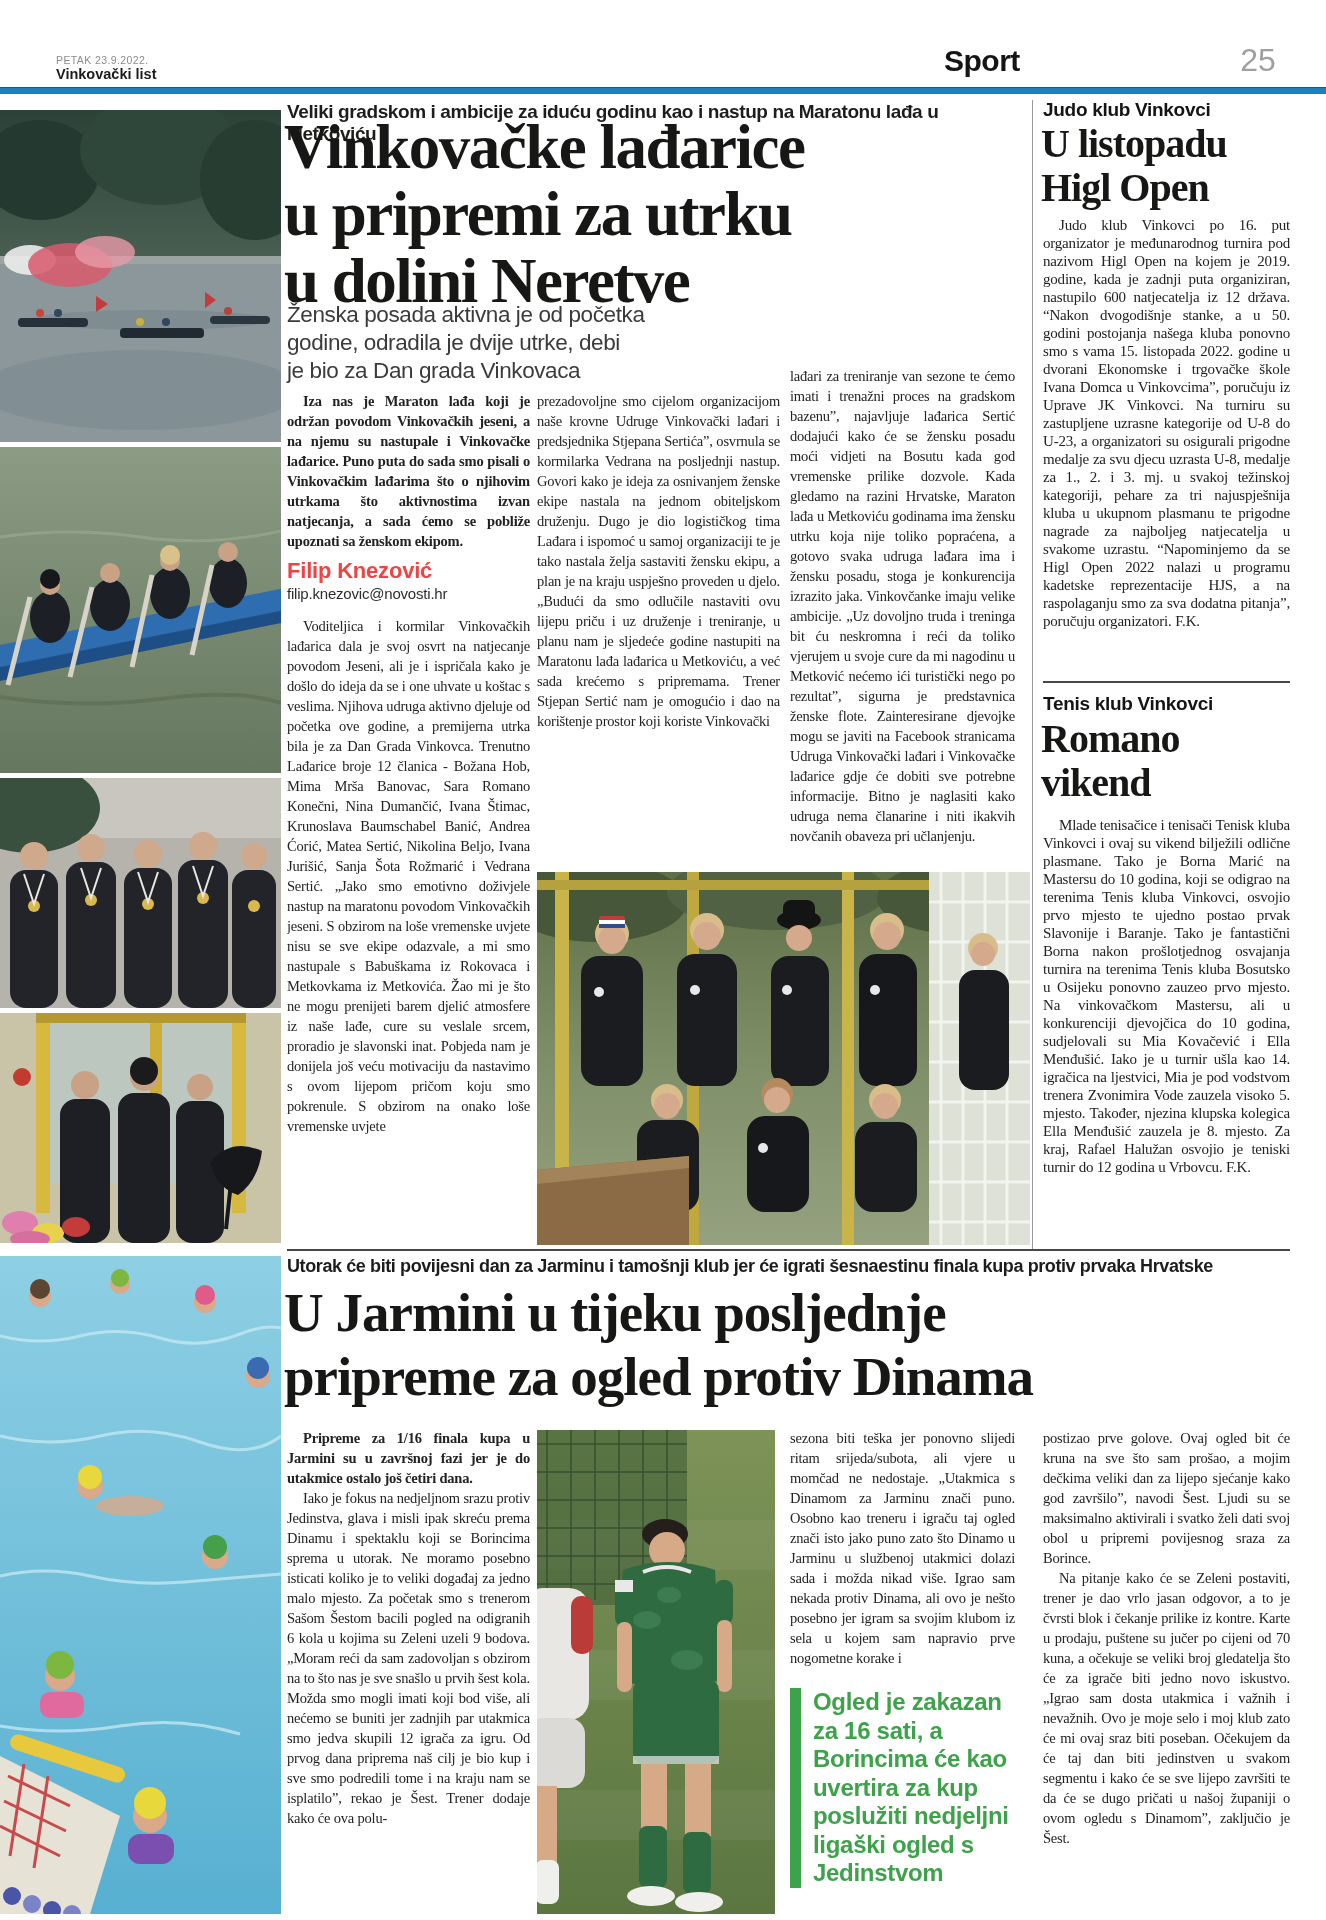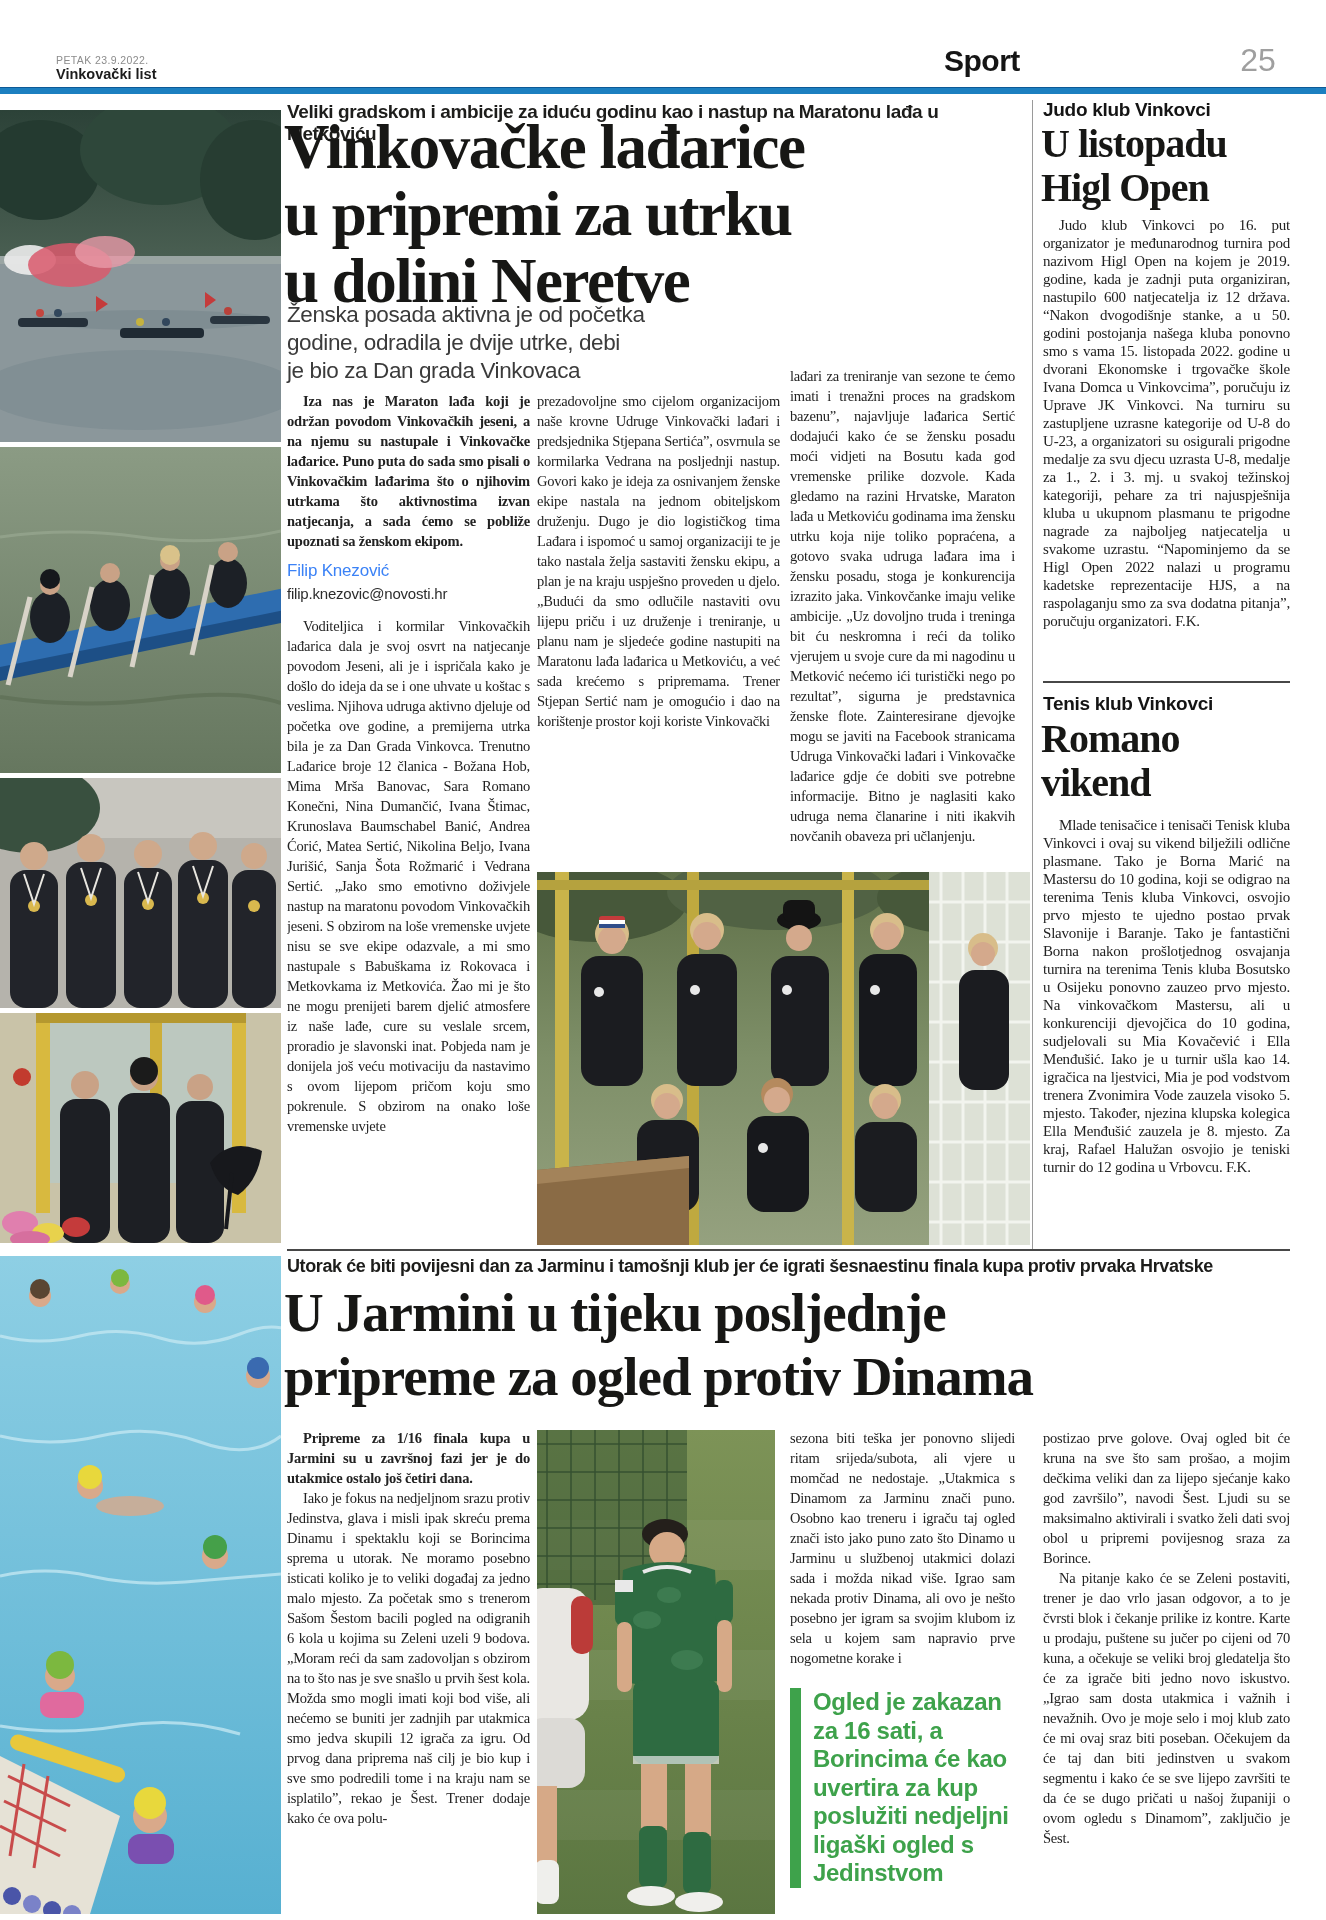--- a/index.html
+++ b/index.html
@@ -35,21 +35,21 @@
   .headline-bottom{left:284px;top:1281px;width:790px;font-size:55px;line-height:64px;letter-spacing:-1px;}
 
   .subtitle{left:287px;top:301px;width:420px;font-family:"Liberation Sans",sans-serif;
             font-size:22.5px;line-height:28px;color:#3b3b3b;letter-spacing:-.4px;}
 
   
   .col{font-size:14.5px;line-height:20px;text-align:justify;letter-spacing:-.2px;color:#222;overflow:hidden;}
   .col p{margin:0;text-indent:16px;}
   .lead{font-weight:bold;}
   .byline{margin:10px 0 12px 0;font-family:"Liberation Sans",sans-serif;text-indent:0;}
-  .byline .name{font-weight:normal;font-size:17px;color:#3b82f6;}
+  .byline .name{font-weight:bold;font-size:22px;color:#ef4444;}
   .byline .mail{font-size:15px;color:#2c2c2c;margin-top:3px;}
 
   .maincol1{left:287px;top:391px;width:243px;height:856px;}
   .maincol2{left:537px;top:391px;width:243px;height:478px;}
   .maincol3{left:790px;top:366px;width:225px;height:500px;}
 
   
   .side-label{font-family:"Liberation Sans",sans-serif;font-weight:bold;font-size:19px;
               color:#141414;letter-spacing:-.3px;}
   .side-label-judo{left:1043px;top:99px;}

